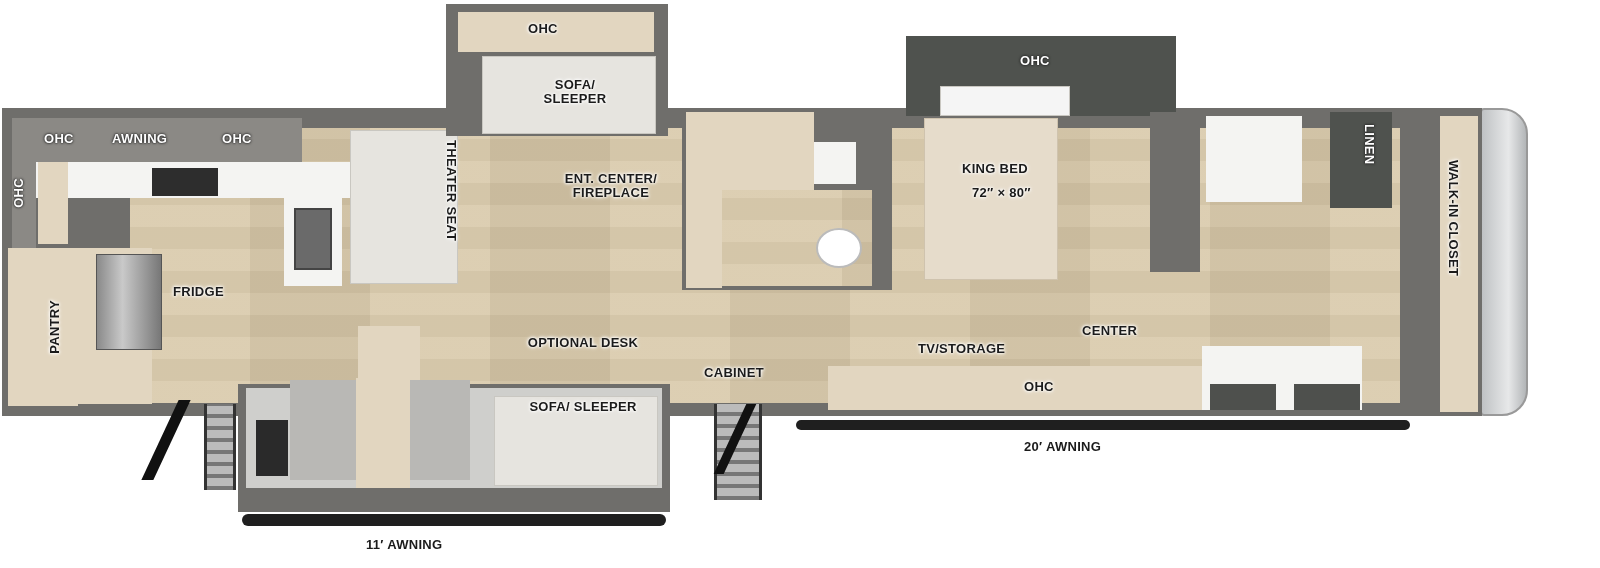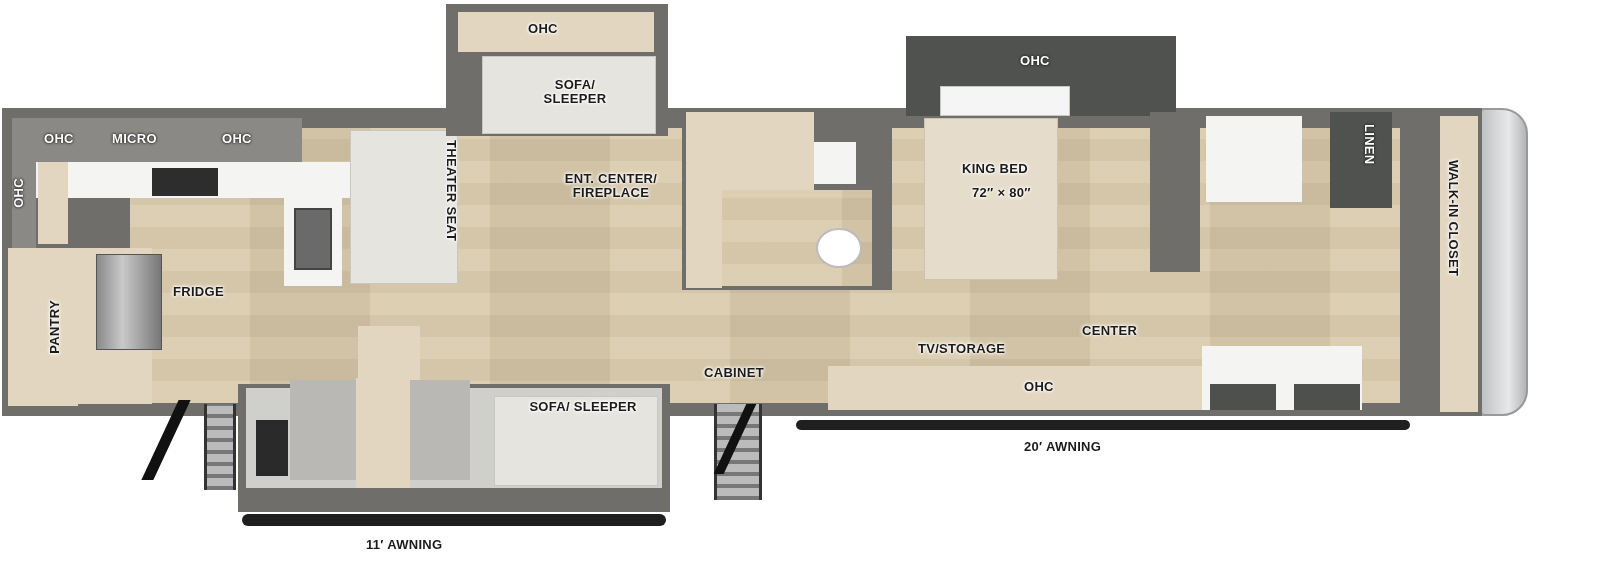--- a/index.html
+++ b/index.html
@@ -26,21 +26,21 @@
 
   <div class="abs wall" style="left:2px;top:108px;width:1440px;height:308px;"></div>
 
   <div class="abs" style="left:1480px;top:108px;width:48px;height:308px;background:linear-gradient(90deg,#bfc2c4,#e7e8e9 60%,#b3b6b8);border-radius:4px 26px 26px 4px;border:2px solid #999;"></div>
   <div class="abs wall" style="left:1430px;top:108px;width:52px;height:308px;"></div>
 
   <div class="abs floor" style="left:130px;top:128px;width:1270px;height:275px;"></div>
 
   <div class="abs cab" style="left:12px;top:118px;width:290px;height:44px;background:#8b8985;"></div>
   <span class="lbl inv" style="left:44px;top:132px;">OHC</span>
-  <span class="lbl inv" style="left:112px;top:132px;">MICRO</span>
+  <span class="lbl inv" style="left:112px;top:132px;">AWNING</span>
   <span class="lbl inv" style="left:222px;top:132px;">OHC</span>
   <div class="abs" style="left:12px;top:162px;width:24px;height:86px;background:#8b8985;"></div>
   <span class="lbl inv vert-up" style="left:12px;top:178px;">OHC</span>
   <div class="abs white" style="left:36px;top:162px;width:316px;height:36px;"></div>
   <div class="abs cab" style="left:38px;top:162px;width:30px;height:82px;"></div>
   <div class="abs" style="left:152px;top:168px;width:66px;height:28px;background:#2d2d2d;"></div>
   <div class="abs white" style="left:284px;top:198px;width:58px;height:88px;"></div>
   <div class="abs" style="left:294px;top:208px;width:38px;height:62px;background:#6a6a6a;border:2px solid #444;"></div>
   <div class="abs cab" style="left:8px;top:248px;width:70px;height:158px;"></div>
   <span class="lbl vert-up" style="left:48px;top:300px;">PANTRY</span>
@@ -78,20 +78,21 @@
   <div class="abs wall" style="left:1150px;top:112px;width:50px;height:160px;"></div>
   <div class="abs white" style="left:1206px;top:116px;width:96px;height:86px;"></div>
   <div class="abs darkwall" style="left:1330px;top:112px;width:62px;height:96px;"></div>
   <span class="lbl inv vert" style="left:1362px;top:124px;">LINEN</span>
   <div class="abs white" style="left:1202px;top:346px;width:160px;height:64px;"></div>
   <div class="abs" style="left:1210px;top:384px;width:66px;height:26px;background:#4e504d;"></div>
   <div class="abs" style="left:1294px;top:384px;width:66px;height:26px;background:#4e504d;"></div>
   <div class="abs cab" style="left:1440px;top:116px;width:38px;height:296px;"></div>
   <span class="lbl vert" style="left:1446px;top:160px;">WALK-IN CLOSET</span>
 
+  <span class="lbl" style="left:518px;top:336px;width:130px;white-space:normal;">OPTIONAL DESK</span>
   <span class="lbl" style="left:704px;top:366px;">CABINET</span>
   <div class="abs cab" style="left:358px;top:326px;width:62px;height:56px;"></div>
 
   <div class="abs wall" style="left:238px;top:384px;width:432px;height:128px;"></div>
   <div class="abs" style="left:246px;top:388px;width:416px;height:100px;background:#cfcfcc;"></div>
   <div class="abs" style="left:256px;top:420px;width:32px;height:56px;background:#2a2a2a;"></div>
   <div class="abs" style="left:290px;top:380px;width:180px;height:100px;background:#b9b8b5;"></div>
   <div class="abs cab" style="left:356px;top:378px;width:54px;height:110px;"></div>
   <div class="abs sofa" style="left:494px;top:396px;width:164px;height:90px;"></div>
   <span class="lbl" style="left:528px;top:400px;width:110px;white-space:normal;">SOFA/ SLEEPER</span>

